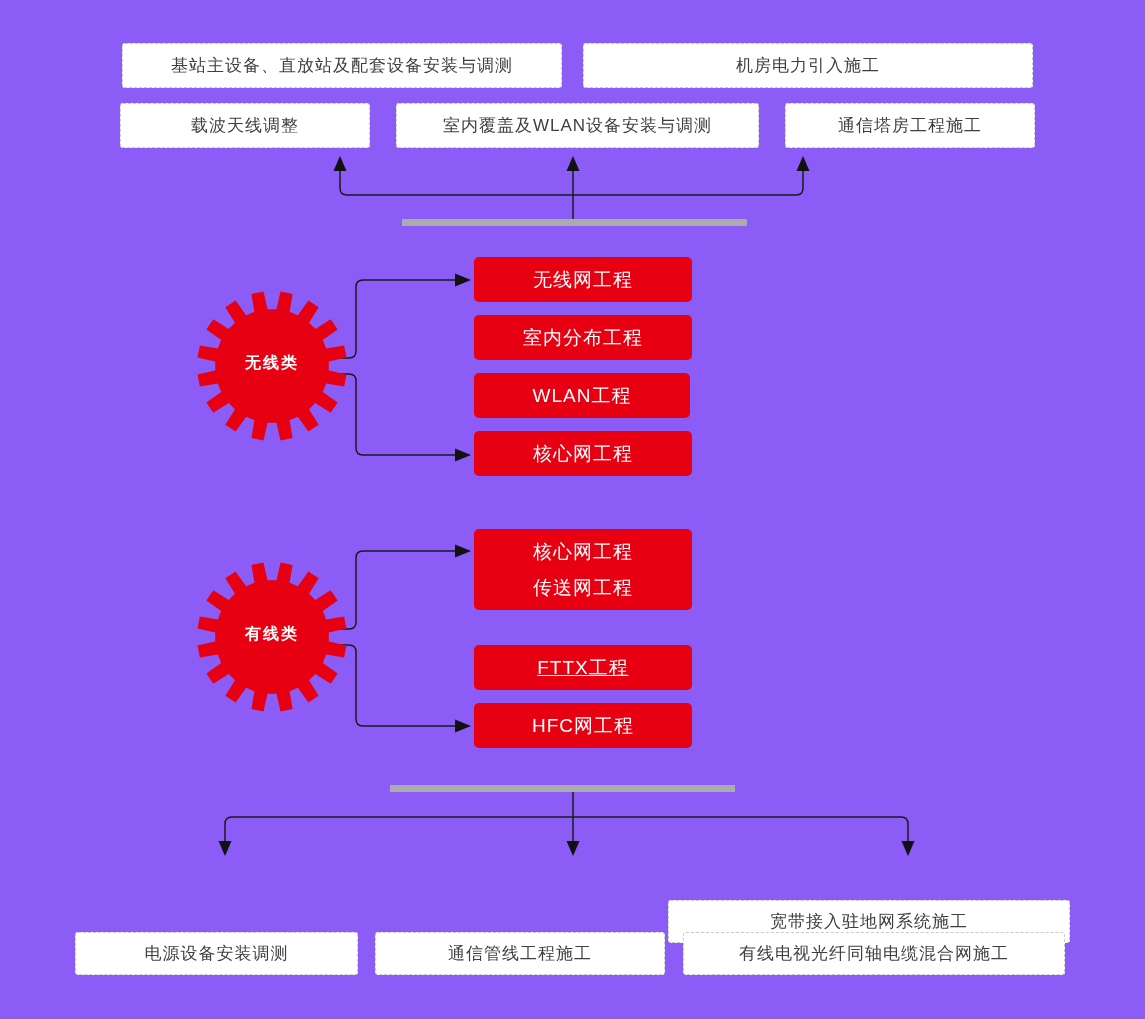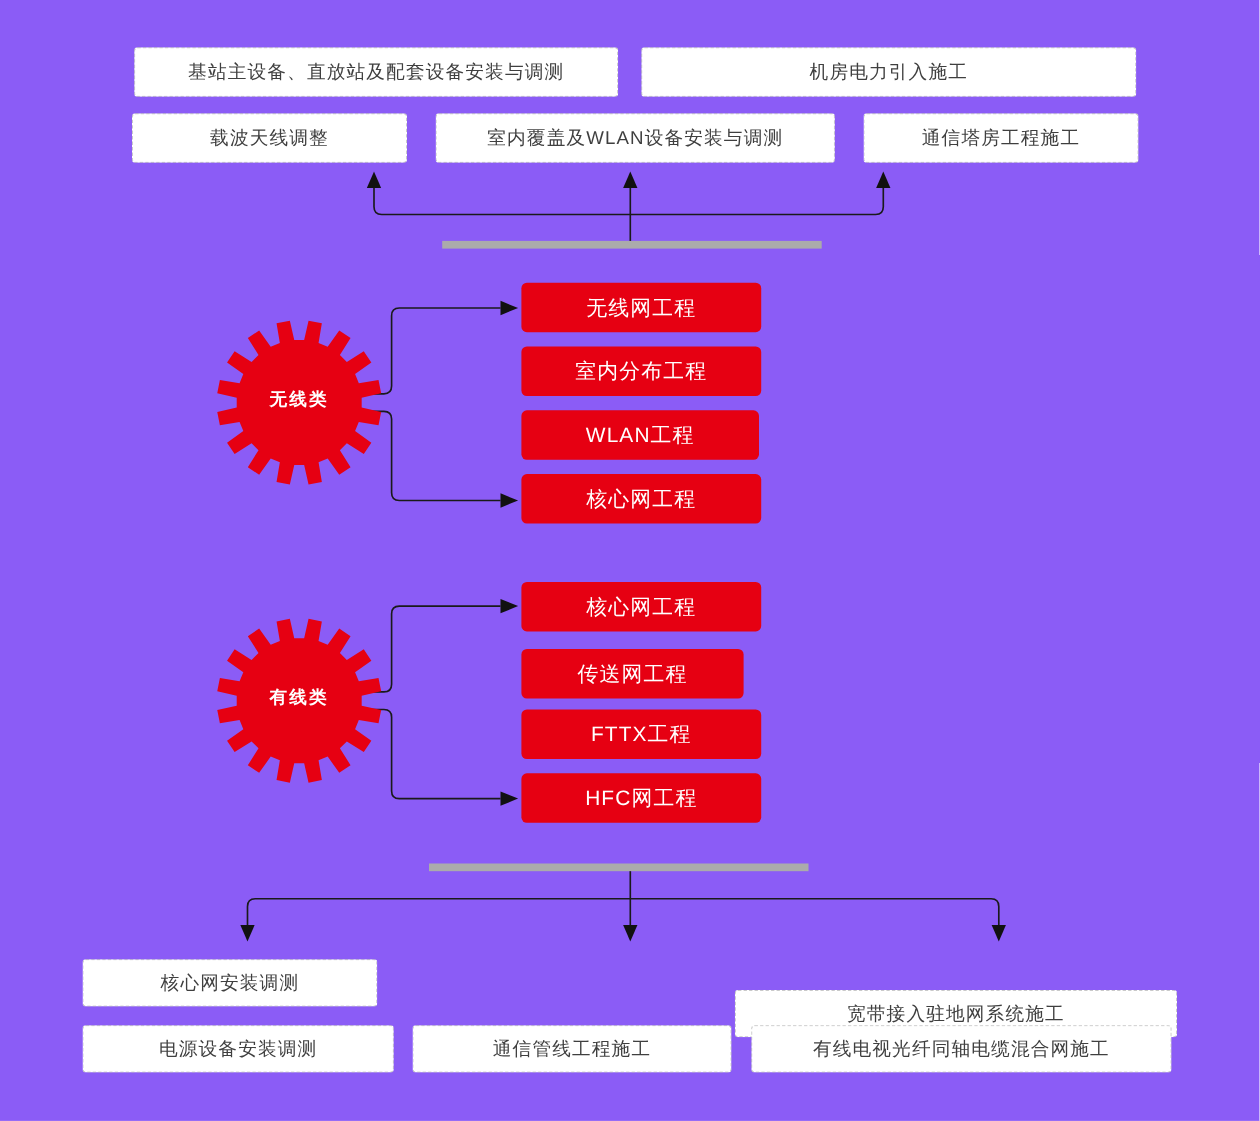--- a/index.html
+++ b/index.html
@@ -85,26 +85,25 @@
   <div class="dashed-box" style="left:583px;top:43px;width:450px;height:45px;">机房电力引入施工</div>
   <div class="dashed-box" style="left:396px;top:103px;width:363px;height:45px;">室内覆盖及WLAN设备安装与调测</div>
   <div class="dashed-box" style="left:785px;top:103px;width:250px;height:45px;">通信塔房工程施工</div>
 
   <div class="red-box" style="left:474px;top:257px;width:218px;height:45px;">无线网工程</div>
   <div class="red-box" style="left:474px;top:315px;width:218px;height:45px;">室内分布工程</div>
   <div class="red-box" style="left:474px;top:373px;width:216px;height:45px;">WLAN工程</div>
   <div class="red-box" style="left:474px;top:431px;width:218px;height:45px;">核心网工程</div>
 
   <div class="red-box" style="left:474px;top:529px;width:218px;height:45px;">核心网工程</div>
-  <div class="red-box" style="left:474px;top:590px;width:202px;height:45px;">传送网工程</div>
-  <div class="red-box" style="left:474px;top:645px;width:218px;height:45px;">FTTX工程</div>
+  <div class="red-box" style="left:474px;top:565px;width:218px;height:45px;">传送网工程</div>
+  <div class="red-box" style="left:474px;top:645px;width:218px;height:45px;text-decoration:underline;">FTTX工程</div>
   <div class="red-box" style="left:474px;top:703px;width:218px;height:45px;">HFC网工程</div>
 
   <div class="gear-label" style="left:212px;top:353px;">无线类</div>
   <div class="gear-label" style="left:212px;top:624px;">有线类</div>
 
-  <div class="dashed-box" style="left:75px;top:872px;width:268px;height:43px;">核心网安装调测</div>
   <div class="dashed-box" style="left:668px;top:900px;width:402px;height:43px;">宽带接入驻地网系统施工</div>
   <div class="dashed-box" style="left:75px;top:932px;width:283px;height:43px;">电源设备安装调测</div>
   <div class="dashed-box" style="left:375px;top:932px;width:290px;height:43px;">通信管线工程施工</div>
   <div class="dashed-box" style="left:683px;top:932px;width:382px;height:43px;">有线电视光纤同轴电缆混合网施工</div>
 
 </div>
 
 </body></html>

